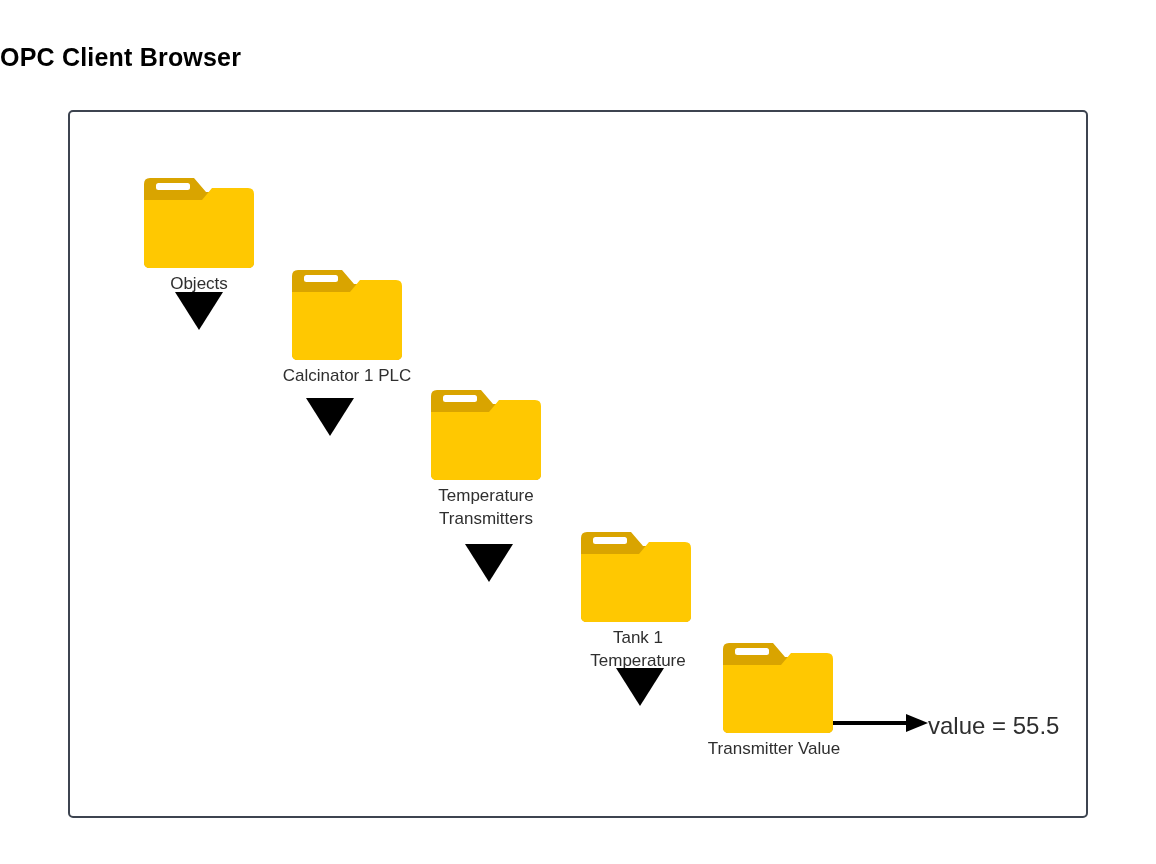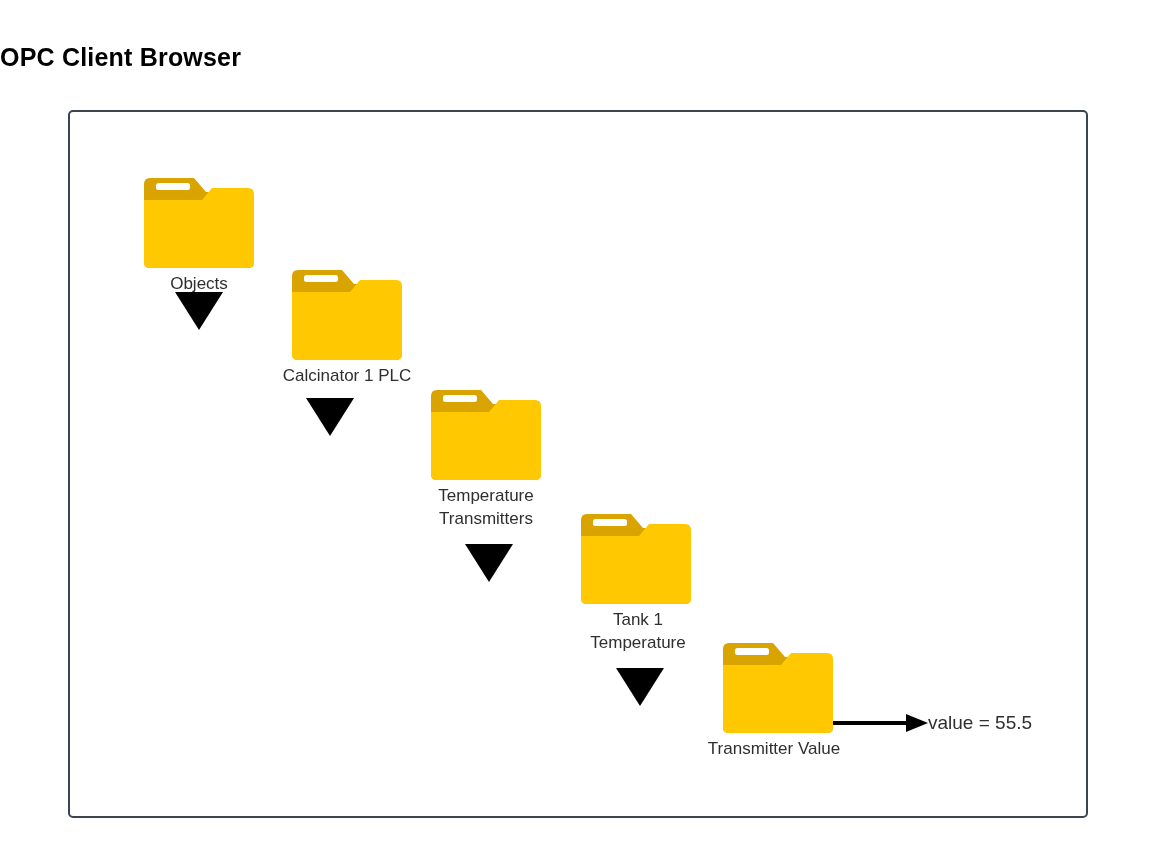--- a/index.html
+++ b/index.html
@@ -82,21 +82,21 @@
     position: absolute;
     top: -7px;
     width: 0;
     height: 0;
     border-top: 9px solid transparent;
     border-bottom: 9px solid transparent;
     border-left: 22px solid #000000;
   }
   .value-text {
     position: absolute;
-    font-size: 19px;
+    font-size: 24px;
     color: #2f2f2f;
     white-space: pre;
   }
 </style>
 </head>
 <body>
 
 <div id="diagram-title">OPC Client Browser</div>
 
 <div id="canvas-frame"></div>
@@ -128,21 +128,21 @@
     <path d="M0 6 Q0 0 6 0 L50 0 L62 14 L104 14 Q110 14 110 20 L110 84 Q110 90 104 90 L6 90 Q0 90 0 84 Z" fill="#D9A400"></path>
     <path d="M0 22 L58 22 L68 10 L104 10 Q110 10 110 16 L110 84 Q110 90 104 90 L6 90 Q0 90 0 84 Z" fill="#FFC801"></path>
     <rect x="12" y="5" width="34" height="7" rx="2.5" fill="#FFFFFF"></rect>
   </svg>
   <div class="node-label" style="top:94px;">Temperature
 Transmitters</div>
 </div>
 
 <div class="arrow-down" style="left:465px; top:544px;"></div>
 
-<div class="node" style="left:581px; top:514px; width:114px;">
+<div class="node" style="left:581px; top:532px; width:114px;">
   <svg class="folder-icon" width="110" height="90" viewBox="0 0 110 90">
     <path d="M0 6 Q0 0 6 0 L50 0 L62 14 L104 14 Q110 14 110 20 L110 84 Q110 90 104 90 L6 90 Q0 90 0 84 Z" fill="#D9A400"></path>
     <path d="M0 22 L58 22 L68 10 L104 10 Q110 10 110 16 L110 84 Q110 90 104 90 L6 90 Q0 90 0 84 Z" fill="#FFC801"></path>
     <rect x="12" y="5" width="34" height="7" rx="2.5" fill="#FFFFFF"></rect>
   </svg>
   <div class="node-label" style="top:94px;">Tank 1
 Temperature</div>
 </div>
 
 <div class="arrow-down" style="left:616px; top:668px;"></div>

